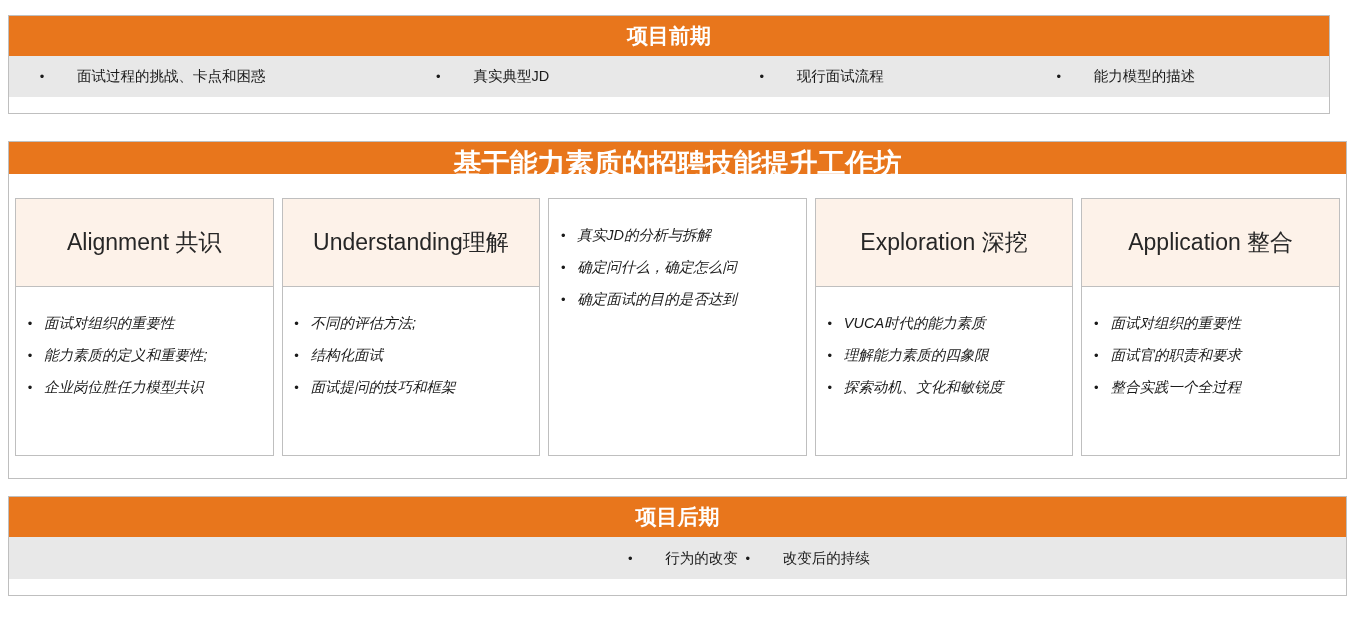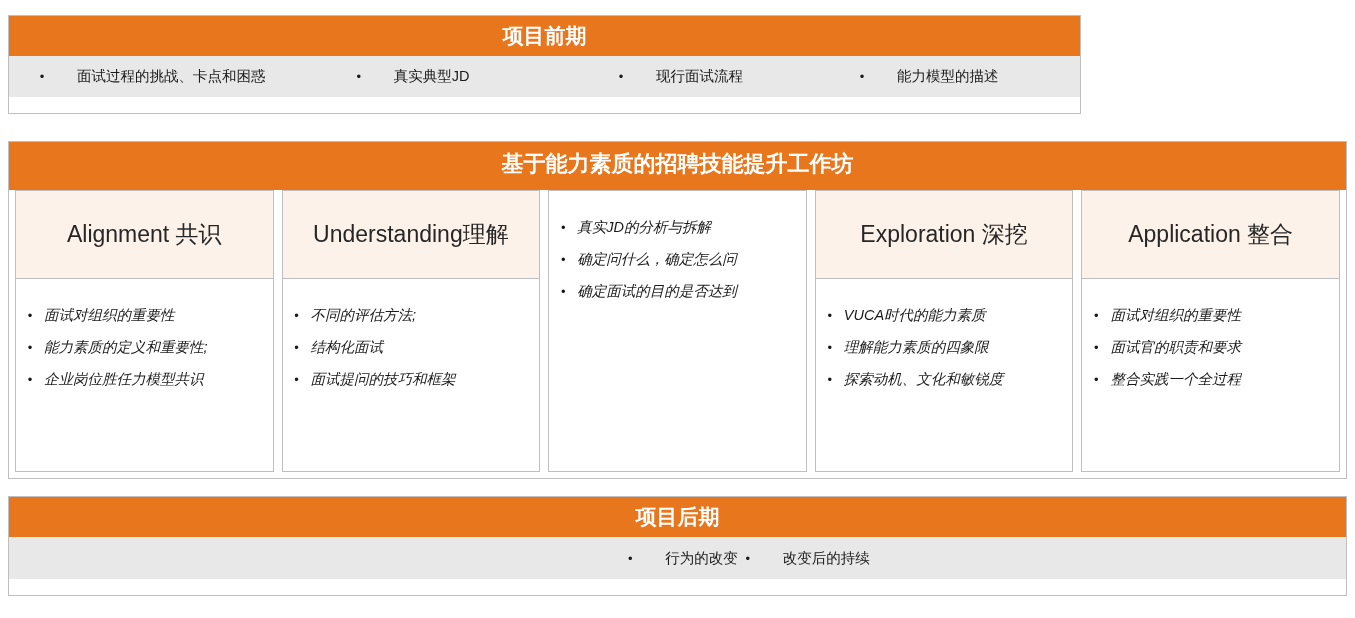--- a/index.html
+++ b/index.html
@@ -66,45 +66,45 @@
   }
   .bullet-item .txt {
     margin-left: 28px;
     white-space: nowrap;
   }
 
   
   #section-pre {
     left: 8px;
     top: 15px;
-    width: 1073px;
+    width: 1322px;
     height: 99px;
   }
   #pre-bullets .bullet-item:nth-child(1) { width: 32.0%; padding-left: 26px; }
   #pre-bullets .bullet-item:nth-child(2) { width: 24.5%; }
   #pre-bullets .bullet-item:nth-child(3) { width: 22.5%; }
   #pre-bullets .bullet-item:nth-child(4) { width: 21.0%; }
 
   
   #section-workshop {
     left: 8px;
     top: 141px;
     width: 1339px;
     height: 338px;
     padding: 0;
   }
   #section-workshop .band-title {
-    height: 48px;
+    height: 32px;
     line-height: 44px;
-    font-size: 22px;
+    font-size: 28px;
   }
 
   .cards-row {
     display: flex;
-    padding: 0 6px 10px 6px;
+    padding: 24px 6px 10px 6px;
     gap: 8px;
     box-sizing: border-box;
     height: 292px;
   }
   .card {
     flex: 1 1 0;
     border: 1px solid #bfbfbf;
     box-sizing: border-box;
     display: flex;
     flex-direction: column;

